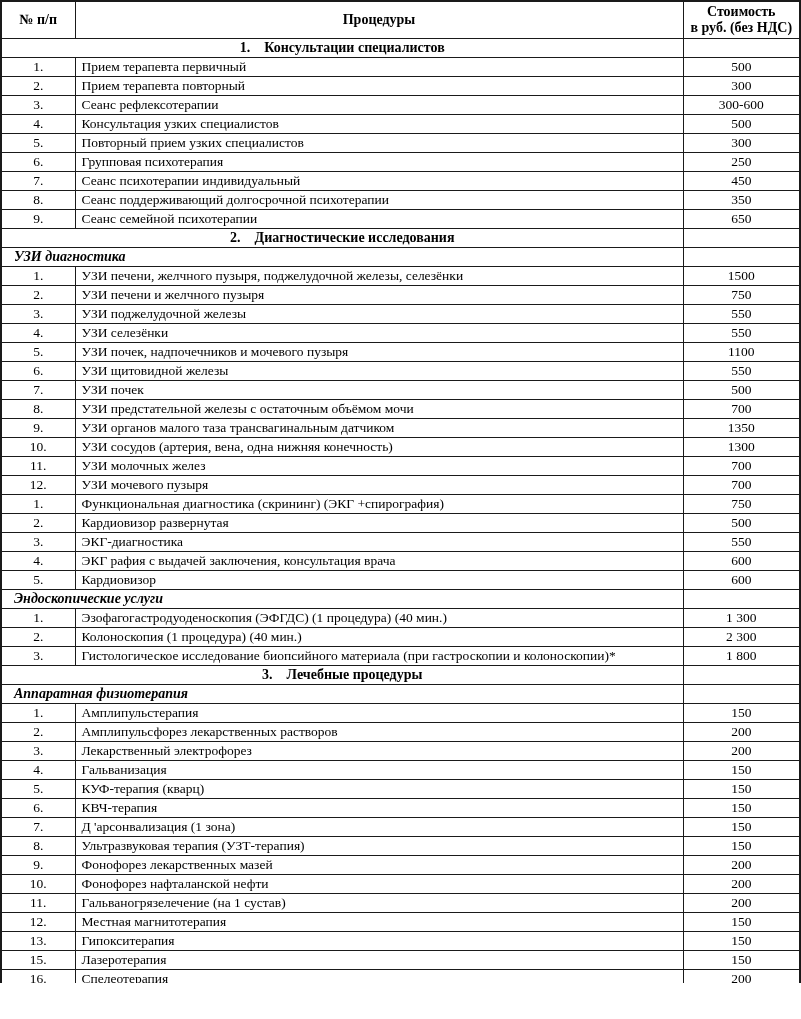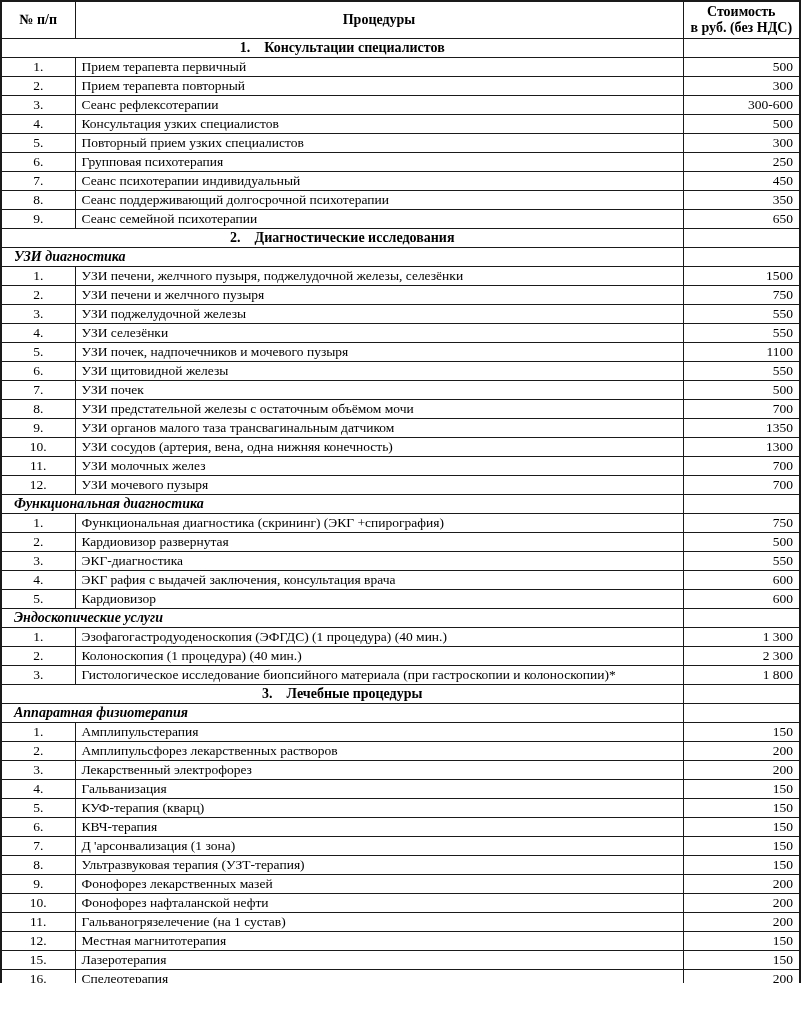--- a/index.html
+++ b/index.html
@@ -37,21 +37,21 @@
   tr.head-row td {
     font-weight: bold;
     text-align: center;
     height: 34px;
     white-space: normal;
     line-height: 1.15;
     font-size: 14px;
   }
   tr.item-row td { height: 16px; }
   tr.item-row td.num-cell  { text-align: center; }
-  tr.item-row td.cost-cell { text-align: right; }
+  tr.item-row td.cost-cell { text-align: center; }
   tr.item-row td.proc-cell { text-align: left; padding-left: 6px; }
 
   tr.section-row td.section-cell {
     font-weight: bold;
     text-align: center;
     height: 16px;
     font-size: 14px;
   }
   tr.section-row .section-num { margin-right: 14px; }
 
@@ -197,24 +197,20 @@
         <tr class="item-row">
           <td class="num-cell">11.</td>
           <td class="proc-cell">УЗИ  молочных желез</td>
           <td class="cost-cell">700</td>
         </tr>
         <tr class="item-row">
           <td class="num-cell">12.</td>
           <td class="proc-cell">УЗИ мочевого пузыря</td>
           <td class="cost-cell">700</td>
         </tr>
-        <tr class="sub-row">
-          <td colspan="2" class="sub-cell">Функциональная диагностика</td>
-          <td class="empty-cost"></td>
-        </tr>
         <tr class="item-row">
           <td class="num-cell">1.</td>
           <td class="proc-cell">Функциональная диагностика (скрининг) (ЭКГ +спирография)</td>
           <td class="cost-cell">750</td>
         </tr>
         <tr class="item-row">
           <td class="num-cell">2.</td>
           <td class="proc-cell">Кардиовизор развернутая</td>
           <td class="cost-cell">500</td>
         </tr>
@@ -314,20 +310,25 @@
           <td class="num-cell">11.</td>
           <td class="proc-cell">Гальваногрязелечение (на 1 сустав)</td>
           <td class="cost-cell">200</td>
         </tr>
         <tr class="item-row">
           <td class="num-cell">12.</td>
           <td class="proc-cell">Местная  магнитотерапия</td>
           <td class="cost-cell">150</td>
         </tr>
         <tr class="item-row">
+          <td class="num-cell">13.</td>
+          <td class="proc-cell">Гипокситерапия</td>
+          <td class="cost-cell">150</td>
+        </tr>
+        <tr class="item-row">
           <td class="num-cell">15.</td>
           <td class="proc-cell">Лазеротерапия</td>
           <td class="cost-cell">150</td>
         </tr>
         <tr class="item-row">
           <td class="num-cell">16.</td>
           <td class="proc-cell">Спелеотерапия</td>
           <td class="cost-cell">200</td>
         </tr>
       </tbody>

